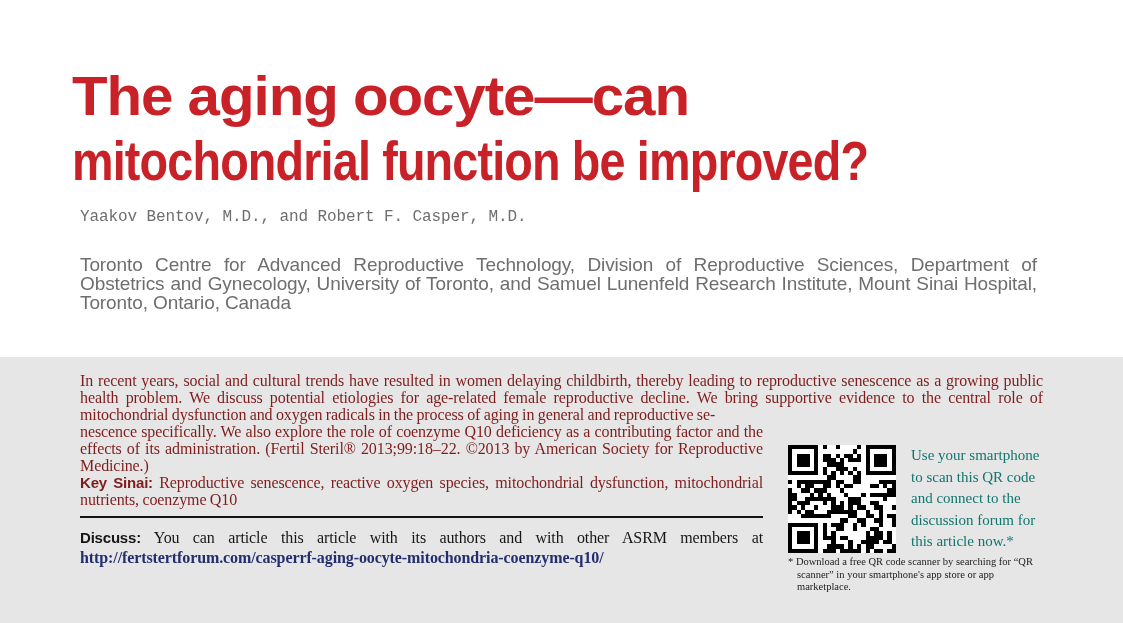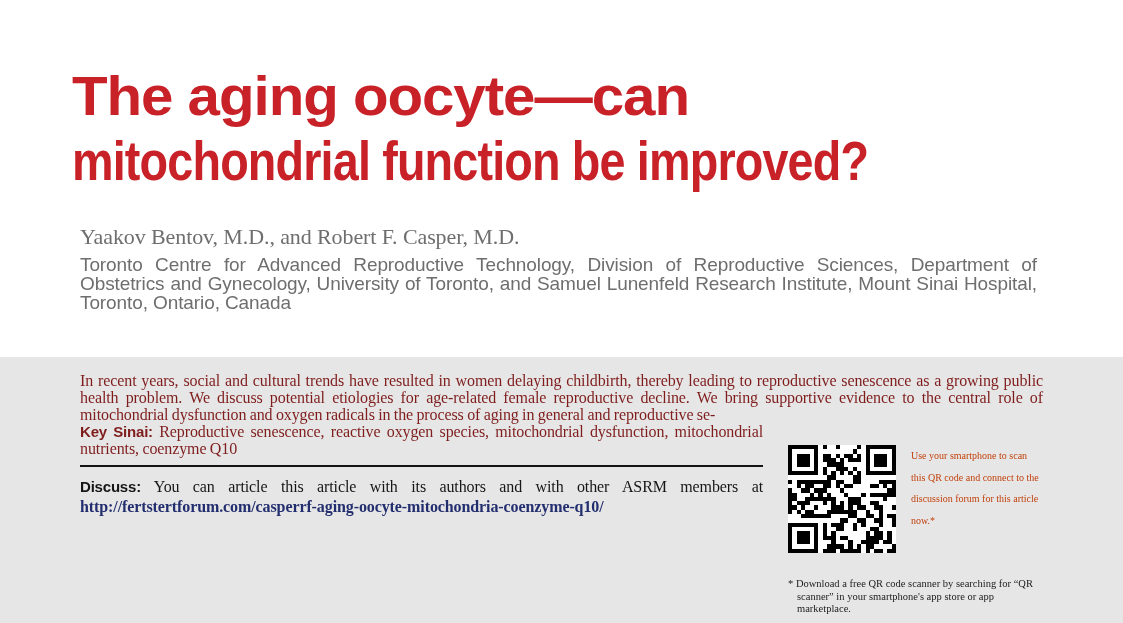--- a/index.html
+++ b/index.html
@@ -14,23 +14,23 @@
     position:absolute; left:72px; top:64px;
     color:var(--title-red,#c92128);
     font-family:"Liberation Sans", sans-serif;
     font-weight:bold; font-size:55px; line-height:65px;
     letter-spacing:-1px; white-space:nowrap;
   }
   .title-line1 { transform:scaleX(1.06); transform-origin:0 0; }
   .title-line2 { transform:scaleX(0.85); transform-origin:0 0; }
   
   .authors {
-    position:absolute; left:80px; top:224px;
-    font-family:Liberation Serif, serif;
-    font-size:22px; color:var(--gray-text,#6e6e6e); letter-spacing:-0.1px;
+    position:absolute; left:80px; top:208px;
+    font-family:Liberation Mono, monospace;
+    font-size:16px; color:var(--gray-text,#6e6e6e); letter-spacing:-0.1px;
   }
   .affiliation {
     position:absolute; left:80px; top:255px; width:957px;
     font-family:"Liberation Sans", sans-serif;
     font-size:19px; line-height:19px; color:var(--gray-text,#6e6e6e);
     text-align:justify; letter-spacing:-0.1px;
   }
   
   .graybox {
     position:absolute; left:0; top:357px; width:1123px; height:266px;
@@ -54,24 +54,24 @@
     font-size:16px; line-height:19.6px; text-align:justify;
     letter-spacing:-0.1px; word-spacing:-0.5px; color:#161616;
   }
   .url { color:var(--link-navy,#232e6f); font-weight:bold; }
   
   .qrblock { position:absolute; right:0; top:22px; width:255px; }
   .qr-row { display:flex; align-items:flex-start; }
   .qr-svg { display:block; width:108px; height:108px; flex:0 0 108px; }
   .qr-caption {
     margin-left:15px; width:136px;
-    font-size:10px; line-height:21.5px; color:#c2410c;
+    font-size:15px; line-height:21.5px; color:#0f766e;
   }
   .qr-footnote {
-    margin-top:25px; width:252px;
+    margin-top:3px; width:252px;
     font-size:10.5px; line-height:12.5px; color:#1b1b1b;
     padding-left:9px; text-indent:-9px;
   }
 </style>
 </head>
 <body>
 
 <div class="page">
 
   <div class="title">
@@ -82,20 +82,21 @@
   <div class="authors">Yaakov Bentov, M.D., and Robert F. Casper, M.D.</div>
 
   <div class="affiliation">Toronto Centre for Advanced Reproductive Technology, Division of Reproductive Sciences, Department of Obstetrics and Gynecology, University of Toronto, and Samuel Lunenfeld Research Institute, Mount Sinai Hospital, Toronto, Ontario, Canada</div>
 
   <div class="graybox">
 
     <p class="abstract-p">In recent years, social and cultural trends have resulted in women delaying childbirth, thereby leading to reproductive senescence as a growing public health problem. We discuss potential etiologies for age-related female reproductive decline. We bring supportive evidence to the central role of mitochondrial dysfunction and oxygen radicals in the process of aging in general and reproductive se-</p>
 
     <div class="lower">
       <div class="leftcol">
+        <p class="abstract-p">nescence specifically. We also explore the role of coenzyme Q10 deficiency as a contributing factor and the effects of its administration. (Fertil Steril® 2013;99:18–22. ©2013 by American Society for Reproductive Medicine.)</p>
         <p class="abstract-p"><span class="kw-label">Key Sinai:</span> <span>Reproductive senescence, reactive oxygen species, mitochondrial dysfunction, mitochondrial nutrients, coenzyme Q10</span></p>
         <div class="rule"></div>
         <p class="discuss-p"><span class="discuss-label">Discuss:</span> <span>You can article this article with its authors and with other ASRM members at </span><span class="url"><span>http://</span><span>fertstertforum.com/casperrf-aging-oocyte-mitochondria-coenzyme-q10/</span></span></p>
       </div>
 
       <div class="qrblock">
         <div class="qr-row">
           <svg class="qr-svg" id="qr" viewBox="0 0 25 25" shape-rendering="crispEdges">
               <rect x="0" y="0" width="25" height="25" fill="#ffffff"></rect>
               <rect x="0" y="0" width="1" height="1" fill="#000000"></rect>

